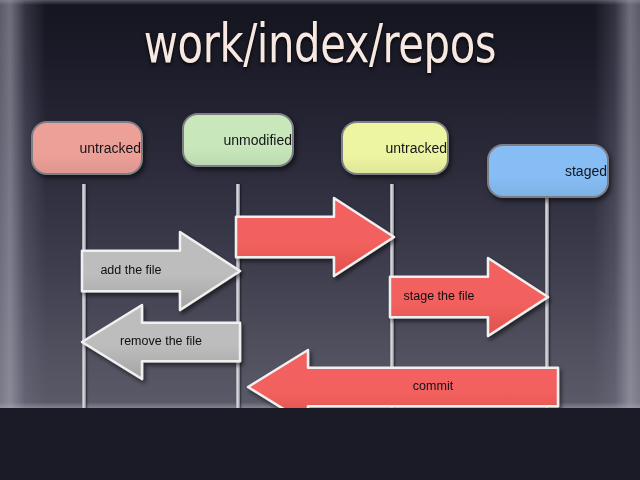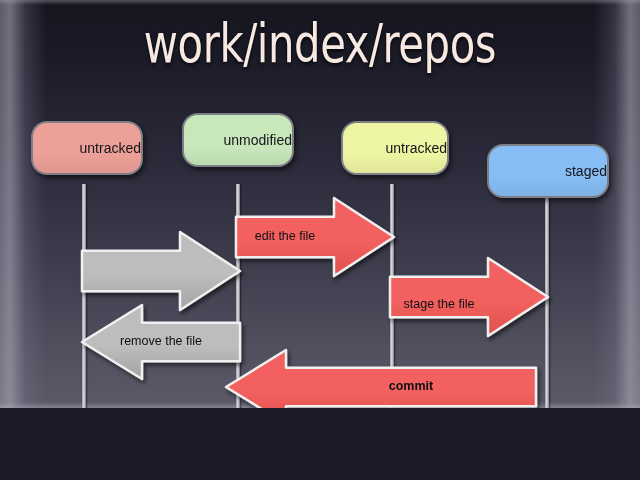--- a/index.html
+++ b/index.html
@@ -143,70 +143,70 @@
               <stop offset="0%" stop-color="#bdbdbd"></stop>
               <stop offset="55%" stop-color="#bdbdbd"></stop>
               <stop offset="100%" stop-color="#a3a3a3"></stop>
             </linearGradient>
             <filter id="af0" x="-25%" y="-25%" width="160%" height="160%">
               <feDropShadow dx="2" dy="3" stdDeviation="2" flood-color="#000000" flood-opacity="0.55"></feDropShadow>
             </filter>
           </defs>
           <polygon points="0.0,18.7 98.0,18.7 98.0,0.0 158.0,39.0 98.0,78.0 98.0,59.3 0.0,59.3" fill="url(#ag0)" stroke="#f0f0f0" stroke-width="2.5" stroke-linejoin="round" filter="url(#af0)"></polygon>
         </svg>
+        <div class="label" style="top: 31px; color: rgb(16, 16, 20); padding-right: 60px; box-sizing: border-box;">add the file</div>
       </div>
       <div class="arrow" style="left: 236px; top: 198px; width: 158px; height: 78px;">
         <svg width="158" height="78" viewBox="0 0 158 78">
           <defs>
             <linearGradient id="ag1" x1="0" y1="0" x2="0" y2="1">
               <stop offset="0%" stop-color="#f2615e"></stop>
               <stop offset="55%" stop-color="#f2615e"></stop>
               <stop offset="100%" stop-color="#e0504d"></stop>
             </linearGradient>
             <filter id="af1" x="-25%" y="-25%" width="160%" height="160%">
               <feDropShadow dx="2" dy="3" stdDeviation="2" flood-color="#000000" flood-opacity="0.55"></feDropShadow>
             </filter>
           </defs>
           <polygon points="0.0,18.7 98.0,18.7 98.0,0.0 158.0,39.0 98.0,78.0 98.0,59.3 0.0,59.3" fill="url(#ag1)" stroke="#f0f0f0" stroke-width="2.5" stroke-linejoin="round" filter="url(#af1)"></polygon>
         </svg>
-        <div class="label" style="top: 31px; color: rgb(16, 16, 20); padding-right: 60px; box-sizing: border-box;">edit the file</div>
       </div>
       <div class="arrow" style="left: 390px; top: 258px; width: 158px; height: 78px;">
         <svg width="158" height="78" viewBox="0 0 158 78">
           <defs>
             <linearGradient id="ag2" x1="0" y1="0" x2="0" y2="1">
               <stop offset="0%" stop-color="#f2615e"></stop>
               <stop offset="55%" stop-color="#f2615e"></stop>
               <stop offset="100%" stop-color="#e0504d"></stop>
             </linearGradient>
             <filter id="af2" x="-25%" y="-25%" width="160%" height="160%">
               <feDropShadow dx="2" dy="3" stdDeviation="2" flood-color="#000000" flood-opacity="0.55"></feDropShadow>
             </filter>
           </defs>
           <polygon points="0.0,18.7 98.0,18.7 98.0,0.0 158.0,39.0 98.0,78.0 98.0,59.3 0.0,59.3" fill="url(#ag2)" stroke="#f0f0f0" stroke-width="2.5" stroke-linejoin="round" filter="url(#af2)"></polygon>
         </svg>
-        <div class="label" style="top: 39px; color: rgb(16, 16, 20); padding-right: 60px; box-sizing: border-box;">stage the file</div>
+        <div class="label" style="top: 31px; color: rgb(16, 16, 20); padding-right: 60px; box-sizing: border-box;">stage the file</div>
       </div>
       <div class="arrow" style="left: 82px; top: 305px; width: 158px; height: 74px;">
         <svg width="158" height="74" viewBox="0 0 158 74">
           <defs>
             <linearGradient id="ag3" x1="0" y1="0" x2="0" y2="1">
               <stop offset="0%" stop-color="#bdbdbd"></stop>
               <stop offset="55%" stop-color="#bdbdbd"></stop>
               <stop offset="100%" stop-color="#a3a3a3"></stop>
             </linearGradient>
             <filter id="af3" x="-25%" y="-25%" width="160%" height="160%">
               <feDropShadow dx="2" dy="3" stdDeviation="2" flood-color="#000000" flood-opacity="0.55"></feDropShadow>
             </filter>
           </defs>
           <polygon points="158.0,17.8 60.0,17.8 60.0,0.0 0.0,37.0 60.0,74.0 60.0,56.2 158.0,56.2" fill="url(#ag3)" stroke="#f0f0f0" stroke-width="2.5" stroke-linejoin="round" filter="url(#af3)"></polygon>
         </svg>
         <div class="label" style="top: 29px; color: rgb(16, 16, 20); box-sizing: border-box;">remove the file</div>
       </div>
-      <div class="arrow" style="left: 226px; top: 350px; width: 310px; height: 74px; font-weight: bold;">
+      <div class="arrow" style="left: 248px; top: 350px; width: 310px; height: 74px;">
         <svg width="310" height="74" viewBox="0 0 310 74">
           <defs>
             <linearGradient id="ag4" x1="0" y1="0" x2="0" y2="1">
               <stop offset="0%" stop-color="#f2615e"></stop>
               <stop offset="55%" stop-color="#f2615e"></stop>
               <stop offset="100%" stop-color="#e0504d"></stop>
             </linearGradient>
             <filter id="af4" x="-25%" y="-25%" width="160%" height="160%">
               <feDropShadow dx="2" dy="3" stdDeviation="2" flood-color="#000000" flood-opacity="0.55"></feDropShadow>
             </filter>

